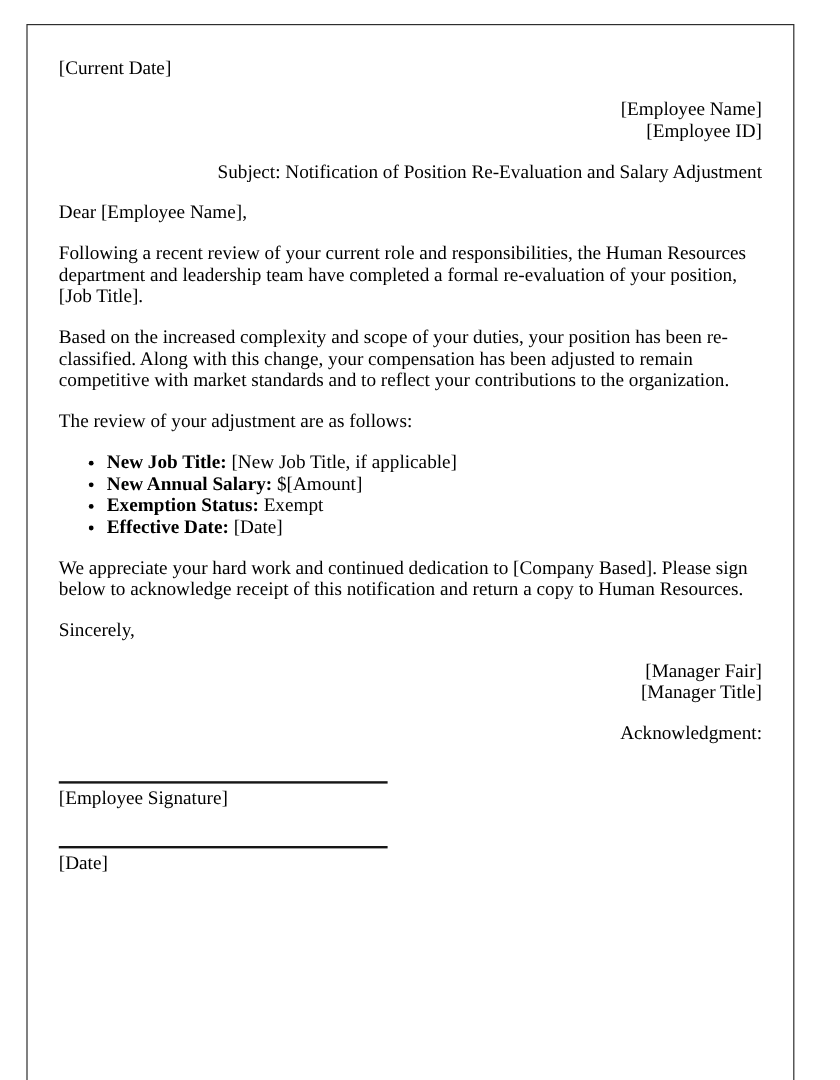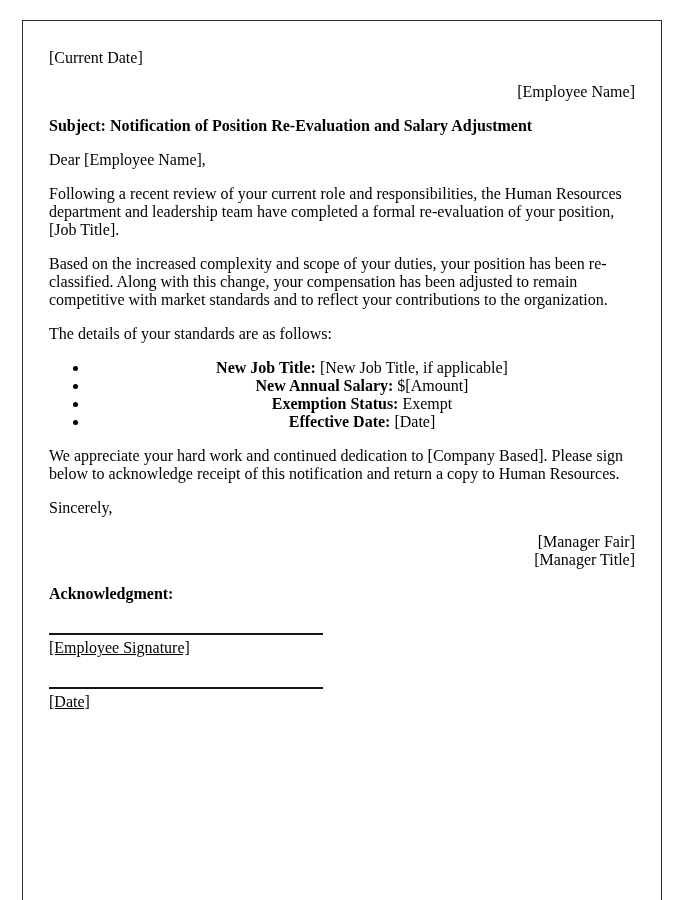--- a/index.html
+++ b/index.html
@@ -24,60 +24,60 @@
     box-sizing: border-box;
     border: 1px solid #2e2e2e;
     padding: 12px 26px 0 26px;
     overflow: hidden;
     background: #ffffff;
   }
   .letter p {
     margin: 16px 0;
     line-height: 18px;
   }
-  .bold { font-weight: bold; }
+  .bold { font-weight: normal; text-align: right; }
   .blk-line { display: block; text-align: right; }
   ul.details {
     margin: 16px 0;
     padding-left: 40px;
     list-style-type: disc;
-    text-align: center;
   }
   ul.details li {
     line-height: 18px;
   }
   .sig-block { margin-top: 30px; }
   .sig-line {
     width: 274px;
     height: 0;
     border-bottom: 2px solid #161616;
     margin-bottom: 4px;
   }
-  .sig-label { line-height: 18px; text-decoration: underline; }
+  .sig-label { line-height: 18px; }
 </style>
 </head>
 <body>
 
 <div class="letter">
 
   <p>[Current Date]</p>
 
   <p>
     <span class="blk-line">[Employee Name]</span>
+    <span class="blk-line">[Employee ID]</span>
   </p>
 
   <p class="bold">Subject: Notification of Position Re-Evaluation and Salary Adjustment</p>
 
   <p>Dear [Employee Name],</p>
 
   <p>Following a recent review of your current role and responsibilities, the Human Resources department and leadership team have completed a formal re-evaluation of your position, [Job Title].</p>
 
   <p>Based on the increased complexity and scope of your duties, your position has been re-classified. Along with this change, your compensation has been adjusted to remain competitive with market standards and to reflect your contributions to the organization.</p>
 
-  <p>The details of your standards are as follows:</p>
+  <p>The review of your adjustment are as follows:</p>
 
   <ul class="details">
     <li>
       <strong>New Job Title:</strong>
       <span>[New Job Title, if applicable]</span>
     </li>
     <li>
       <strong>New Annual Salary:</strong>
       <span>$[Amount]</span>
     </li>

